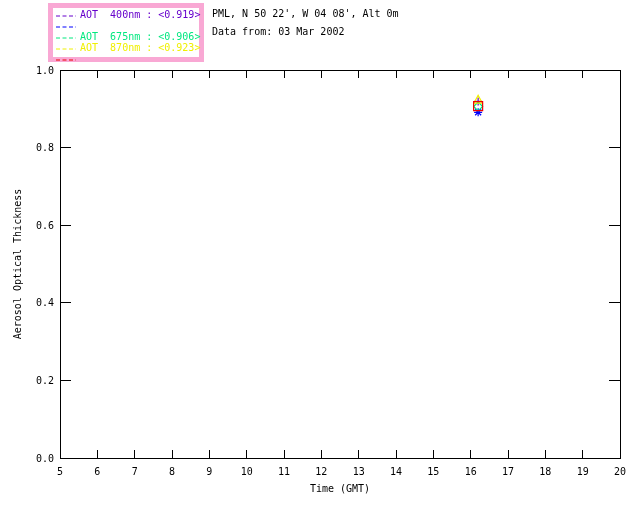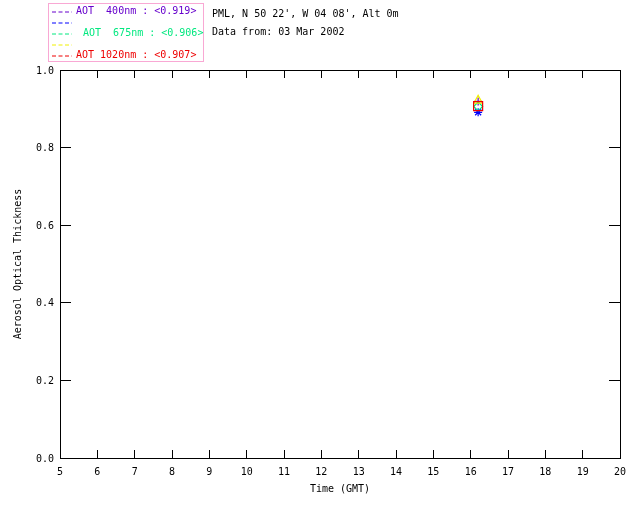--- a/index.html
+++ b/index.html
@@ -6,21 +6,21 @@
   .stage {
     position:relative; width:640px; height:512px; background:#ffffff;
     font-family:"DejaVu Sans Mono", monospace; overflow:hidden;
   }
   svg text {
     font-family:"DejaVu Sans Mono", monospace;
     font-size:10px; fill:#000000;
   }
   .legend {
     position:absolute; left:48px; top:3px; width:156px; height:59px;
-    border:1px solid #f9a8d4; box-sizing:border-box; background:#fff;
+    border:5px solid #f9a8d4; box-sizing:border-box; background:#fff;
     padding:1px 0 0 3px;
   }
   .legend-row {
     display:flex; align-items:center; height:11px;
     font-size:10px; white-space:pre; line-height:11px;
   }
   .legend-row .dash { flex:0 0 auto; width:20px; margin-right:4px; }
   .legend-row .ltext { flex:0 0 auto; letter-spacing:0; }
 </style>
 </head>
@@ -30,27 +30,27 @@
 
   <div class="legend" id="legend">
       <div class="legend-row"><span class="dash"><svg width="20" height="4">
             <line x1="0" y1="2" x2="20" y2="2" stroke="#6600CC" stroke-dasharray="4 2.5"></line>
           </svg></span><span class="ltext" style="color: rgb(102, 0, 204);">AOT  400nm : &lt;0.919&gt;</span></div>
       <div class="legend-row"><span class="dash"><svg width="20" height="4">
             <line x1="0" y1="2" x2="20" y2="2" stroke="#0000FF" stroke-dasharray="4 2.5"></line>
           </svg></span></div>
       <div class="legend-row"><span class="dash"><svg width="20" height="4">
             <line x1="0" y1="2" x2="20" y2="2" stroke="#00E87F" stroke-dasharray="4 2.5"></line>
-          </svg></span><span class="ltext" style="color: rgb(0, 232, 127); margin-left: 7px;">AOT  675nm : &lt;0.906&gt;</span></div>
+          </svg></span><span class="ltext" style="color: rgb(0, 232, 127);">AOT  675nm : &lt;0.906&gt;</span></div>
       <div class="legend-row"><span class="dash"><svg width="20" height="4">
             <line x1="0" y1="2" x2="20" y2="2" stroke="#F0F000" stroke-dasharray="4 2.5"></line>
-          </svg></span></div>
+          </svg></span><span class="ltext" style="color: rgb(240, 240, 0);">AOT  870nm : &lt;0.923&gt;</span></div>
       <div class="legend-row"><span class="dash"><svg width="20" height="4">
             <line x1="0" y1="2" x2="20" y2="2" stroke="#EE0000" stroke-dasharray="4 2.5"></line>
-          </svg></span><span class="ltext" style="color: rgb(238, 0, 0);">AOT 1020nm : &lt;0.907&gt;</span></div>
+          </svg></span></div>
     </div>
 
   <svg id="plot-svg" width="640" height="512" viewBox="0 0 640 512">
     <text x="212" y="17">PML, N 50 22', W 04 08', Alt 0m</text>
     <text x="212" y="35">Data from: 03 Mar 2002</text>
     <text x="340" y="492" text-anchor="middle">Time (GMT)</text>
     <text transform="translate(21,264) rotate(-90)" text-anchor="middle">Aerosol Optical Thickness</text>
     <g id="axes-layer">
         <rect x="60" y="70" width="560" height="388" fill="none" stroke="#000" shape-rendering="crispEdges"></rect>
         <line x1="60" y1="458" x2="60" y2="450" stroke="#000" shape-rendering="crispEdges"></line>

